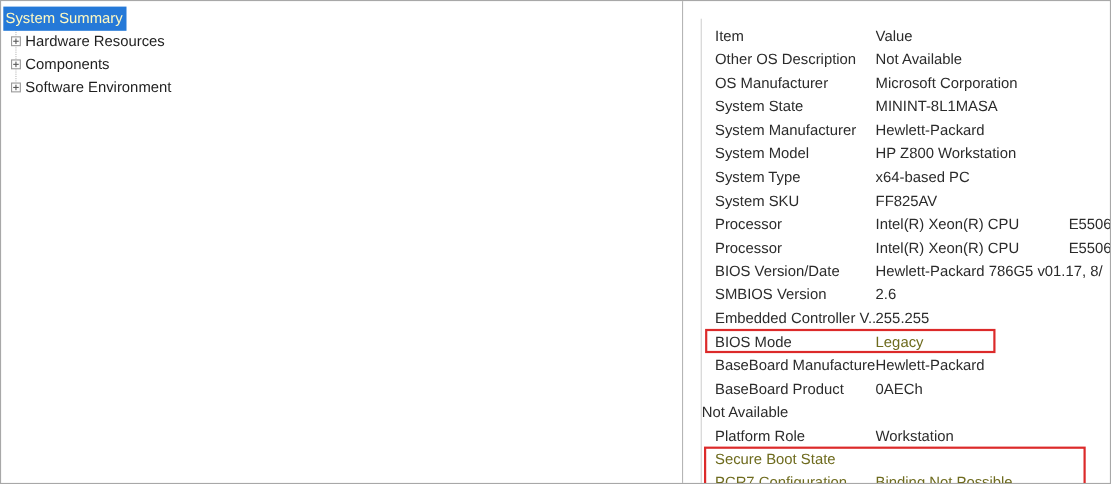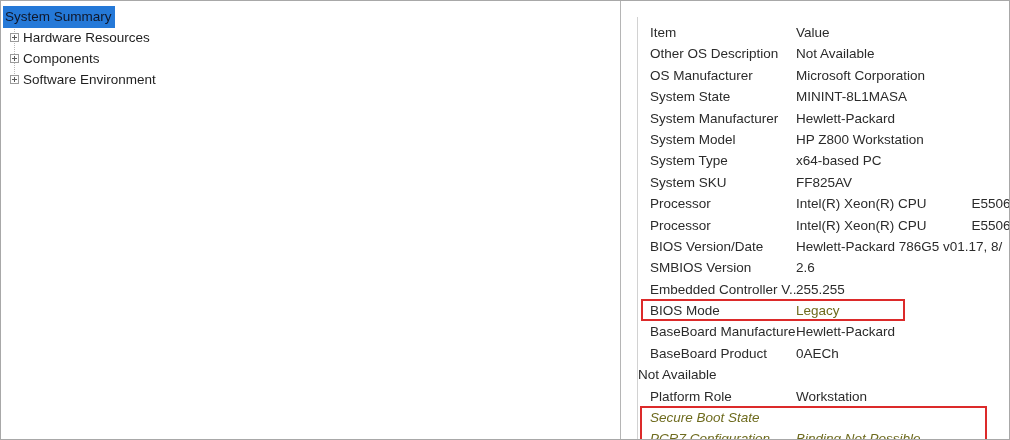--- a/index.html
+++ b/index.html
@@ -45,21 +45,21 @@
   }
   .tree-item .plusbox::before{
     content:"";position:absolute;left:1px;top:3px;width:5px;height:1px;background:#5a5a5a;
   }
   .tree-item .plusbox::after{
     content:"";position:absolute;left:3px;top:1px;width:1px;height:5px;background:#5a5a5a;
   }
   .tree-item.root .label{margin-left:2px;}
   .tree-item.selected .label{
     background:var(--sel-blue);
-    color:#0f172a;
+    color:#fef9c3;
     padding:0 3px 1px 2px;
   }
   
   .details-panel{
     position:absolute;left:636px;top:0;bottom:0;right:0;
     border-left:1px solid #d2d2d2;
     padding-top:5px;
     overflow:hidden;
     margin-top:16px;
   }
@@ -73,21 +73,21 @@
     flex:0 0 158px;
     padding-left:12px;
     white-space:nowrap;overflow:hidden;
   }
   .drow .c-value{
     flex:1 1 auto;
     white-space:pre;overflow:hidden;
   }
   .drow.emph-value .c-value{color:var(--olive);}
   .drow.emph-row .c-item,
-  .drow.emph-row .c-value{color:var(--olive);font-style:italic;}
+  .drow.emph-row .c-value{color:var(--olive);}
   
   .anno-box{
     position:absolute;
     border:2px solid var(--red);
     pointer-events:none;
   }
   .anno-bios{left:3px;top:282px;width:264px;height:22px;}
   .anno-secure{left:2px;top:389px;width:347px;height:44px;}
 </style>
 </head>

